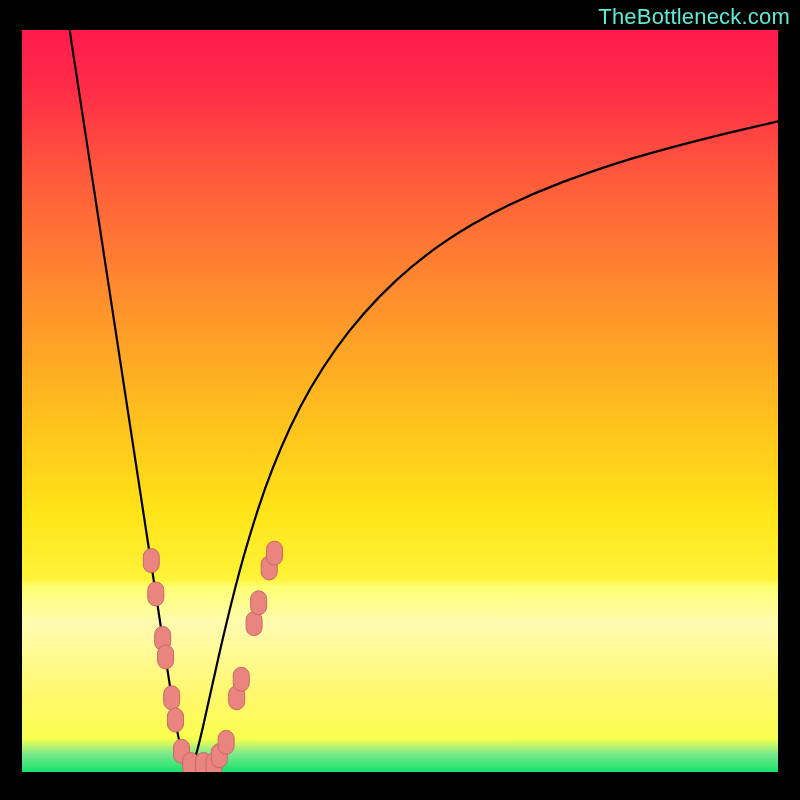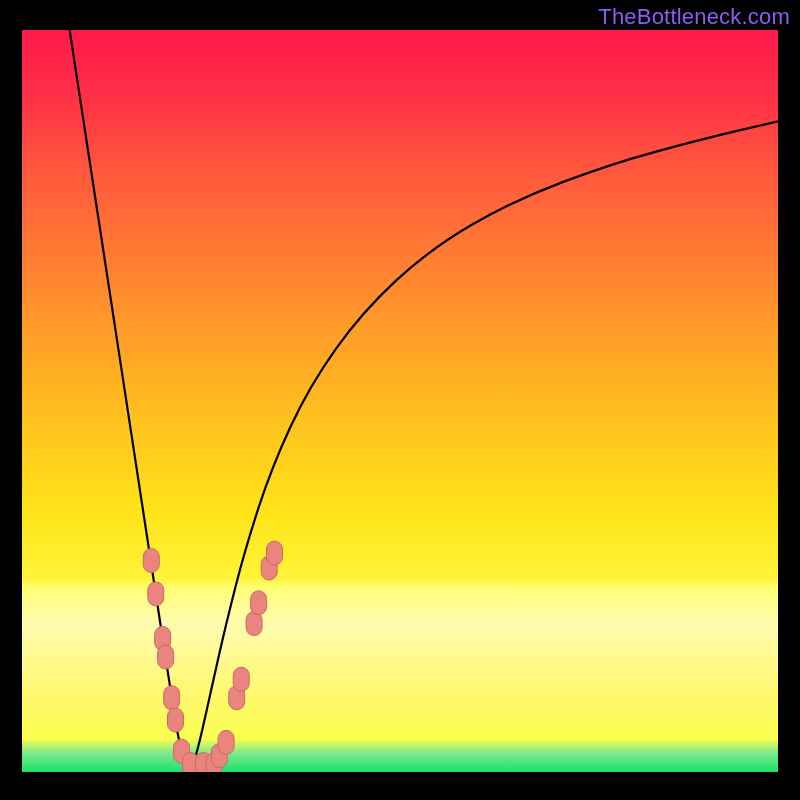--- a/index.html
+++ b/index.html
@@ -30,21 +30,21 @@
     position: absolute;
     left: 0;
     top: 0;
     width: 756px;
     height: 742px;
   }
   .watermark {
     position: absolute;
     top: 4px;
     right: 10px;
-    color: #8b5cf6;
+    color: #5eead4;
     font-size: 22px;
     font-weight: 500;
     letter-spacing: 0.2px;
   }
   svg { display: block; }
 </style>
 </head>
 <body>
 
 <div class="watermark">TheBottleneck.com</div>

